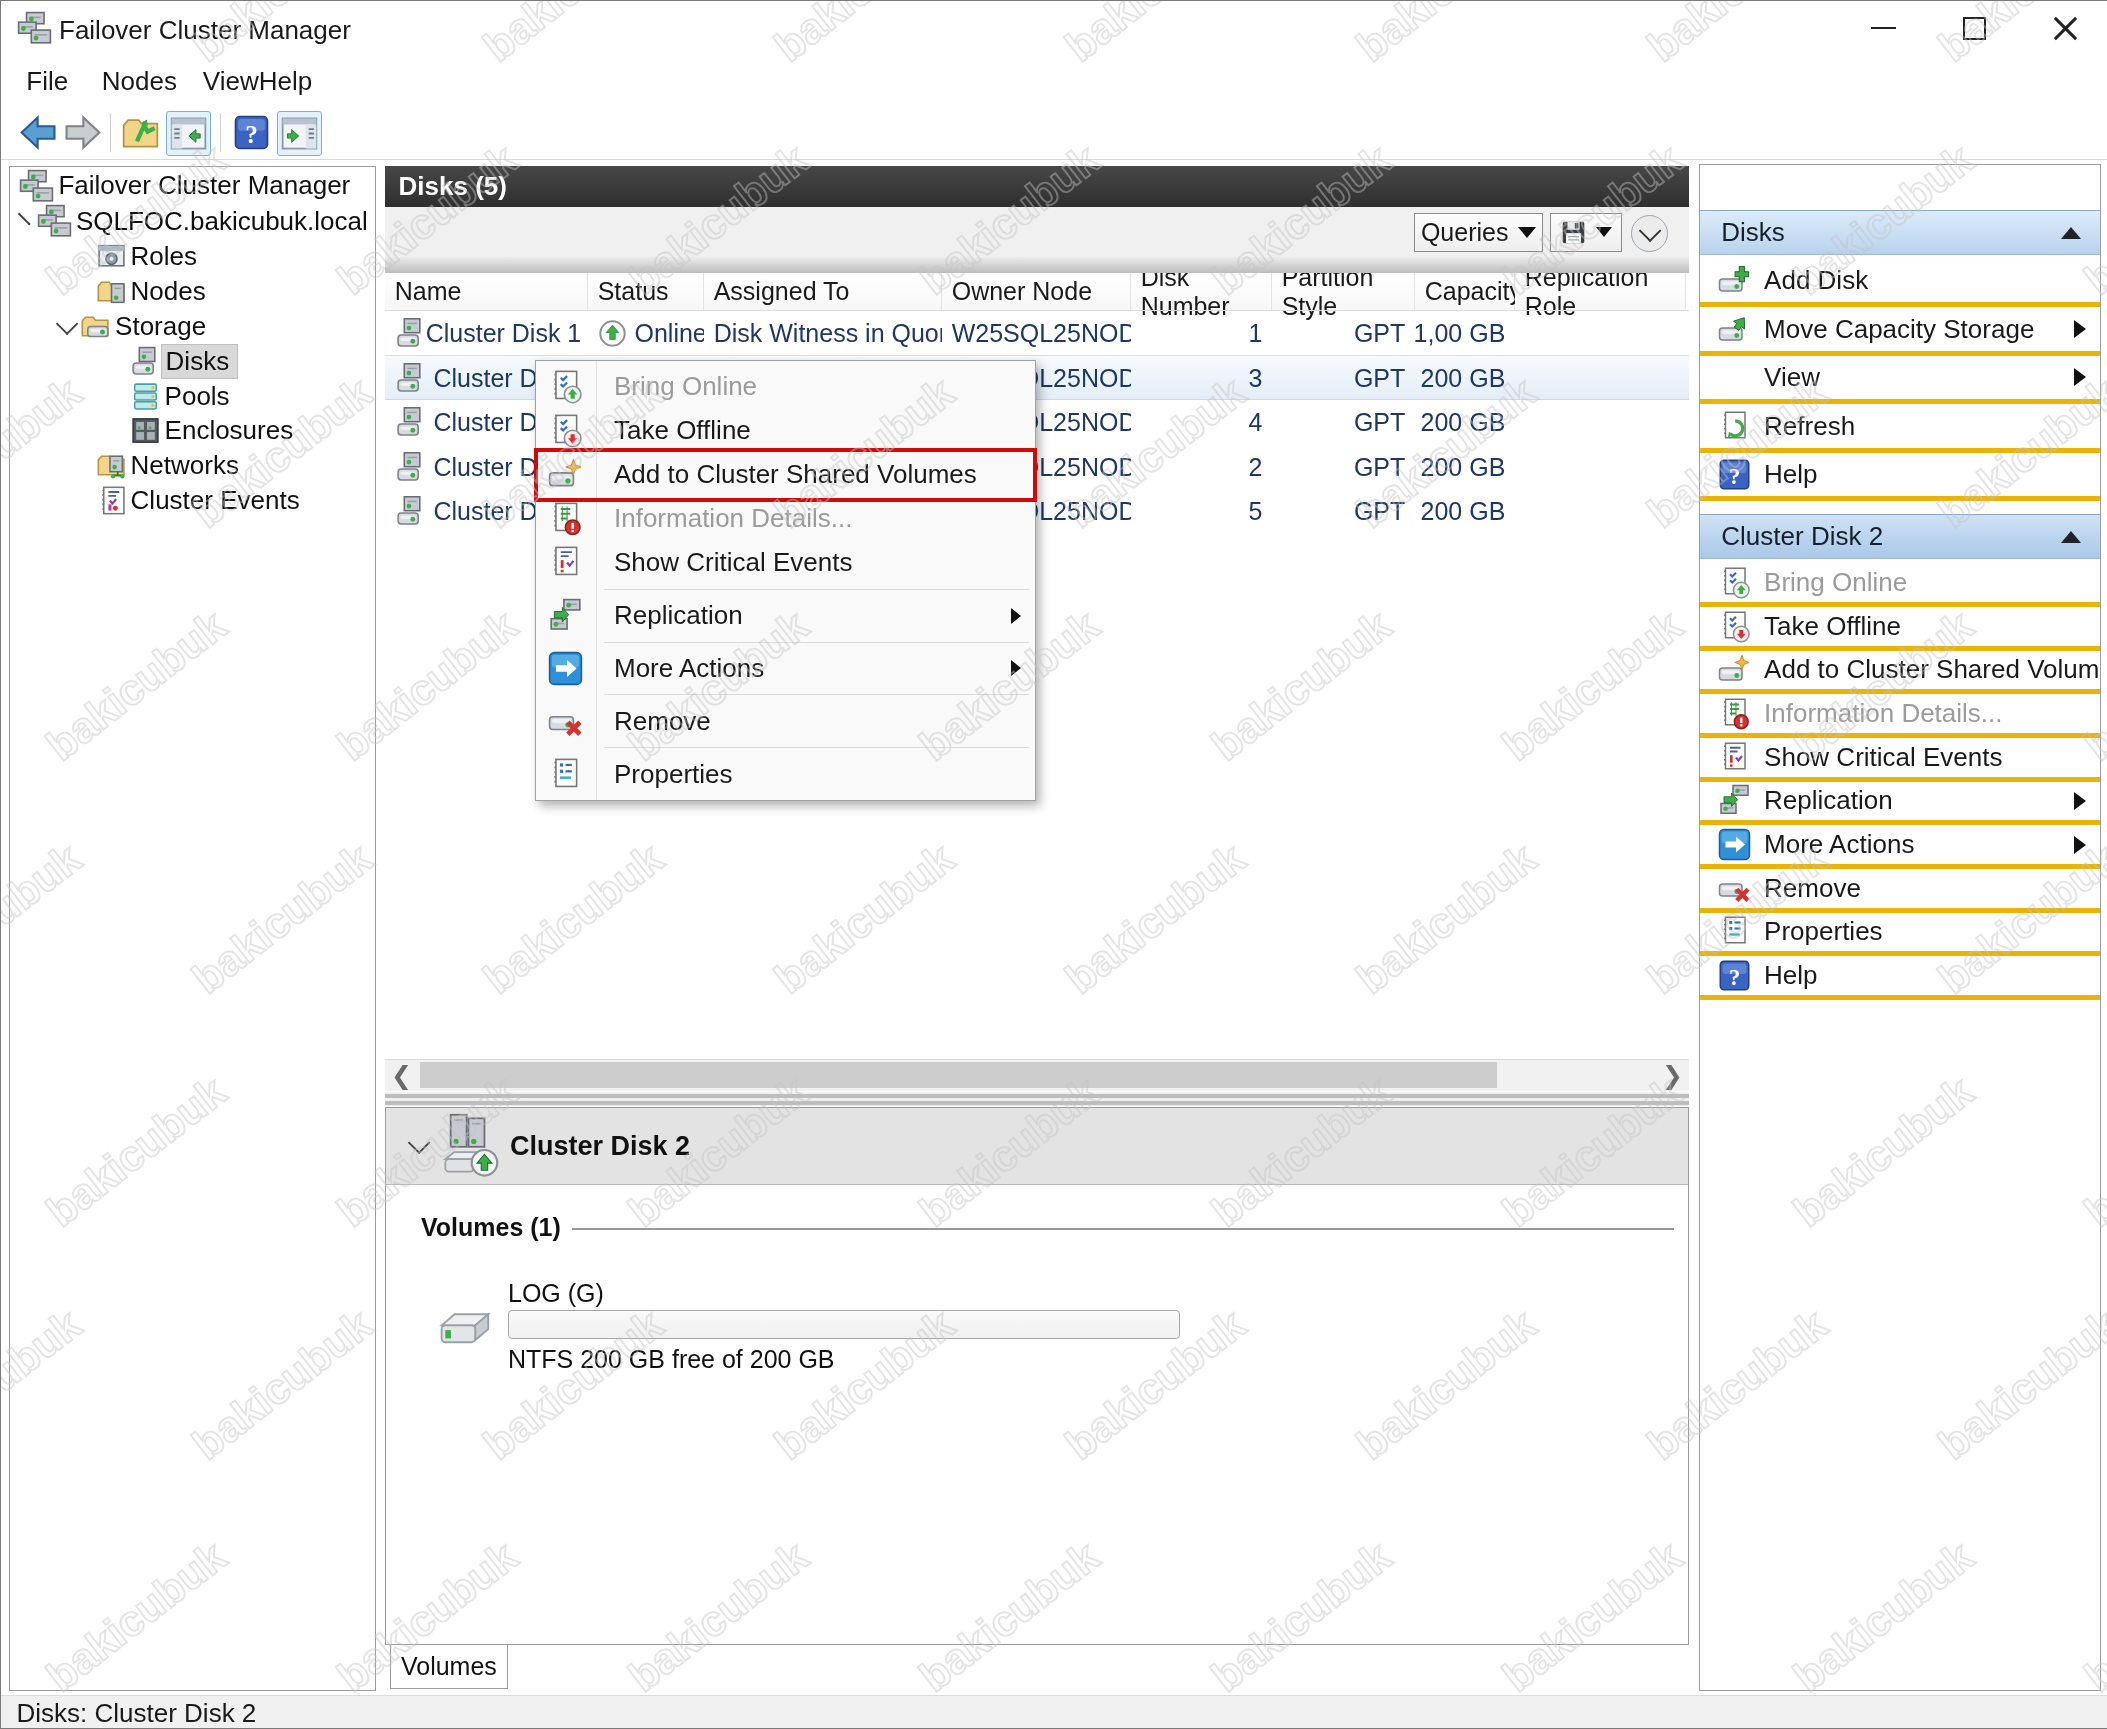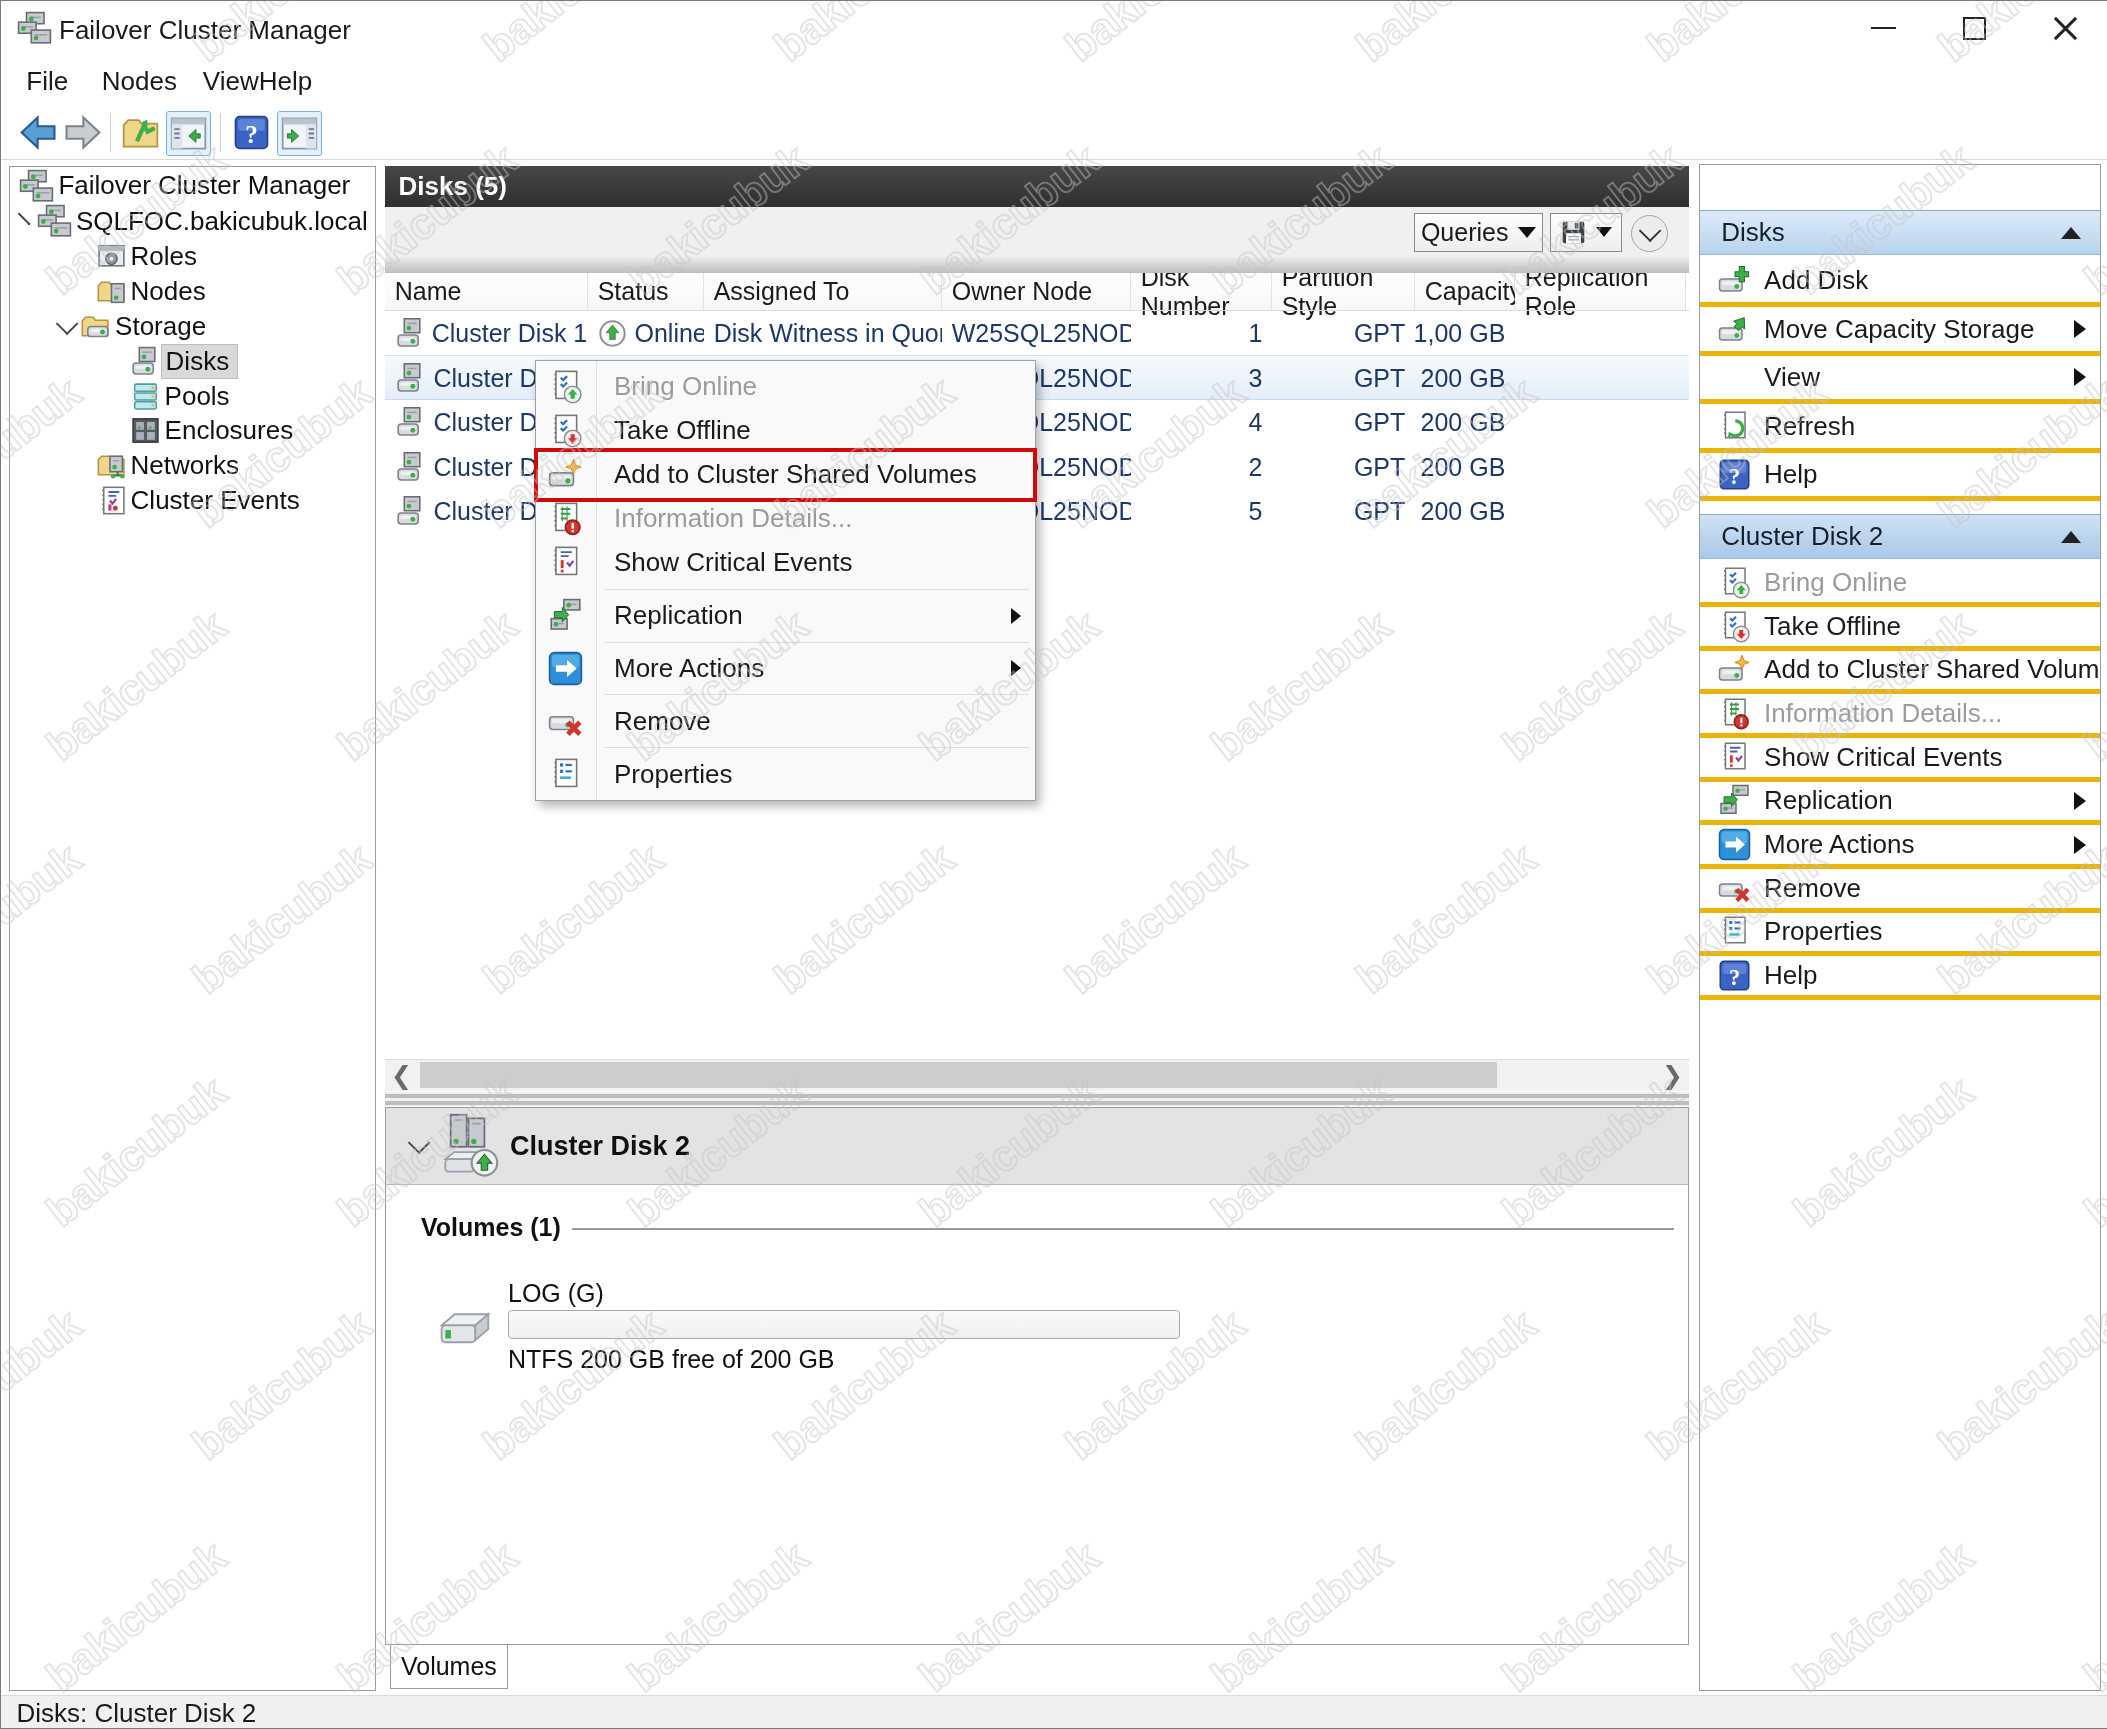--- a/index.html
+++ b/index.html
@@ -376,21 +376,21 @@
           <span class="icon" style="width: 31px; height: 33px;">
             <svg viewBox="0 0 20 20">
               <rect x="6" y="0.5" width="10" height="9" fill="#c7cbd1" stroke="#686d74"></rect>
               <line x1="8" y1="3.5" x2="14" y2="3.5" stroke="#9aa0a8"></line>
               <circle cx="9" cy="6.5" r="1.5" fill="#3dae4a"></circle>
               <rect x="2" y="11" width="13" height="7" rx="2" fill="#d8dbdf" stroke="#7d838b"></rect>
               <rect x="3.5" y="12.5" width="10" height="2.3333333333333335" rx="1.5" fill="#eef0f3"></rect>
               <circle cx="11.5" cy="15" r="1.6" fill="#3dae4a"></circle>
             </svg>
           </span>
-          <span style="margin-left: 6px;">Cluster Disk 1</span>
+          <span style="margin-left: 0;">Cluster Disk 1</span>
         </div>
         <div class="cell" style="left: 203px; width: 116px; padding-left: 9.7px;">
           <span class="icon" style="width: 29px; height: 29px;">
             <svg viewBox="0 0 20 20">
               <circle cx="10" cy="10" r="8.4" fill="#fff" stroke="#8c9198" stroke-width="1.4"></circle>
               <path d="M10 4.2l4.4 5.2h-2.5v4.8h-3.8V9.4H5.6z" fill="#3dae4a" stroke="#2c8038" stroke-width="0.5"></path>
             </svg>
           </span>
           <span style="margin-left: 7.8px;">Online</span>
         </div>

